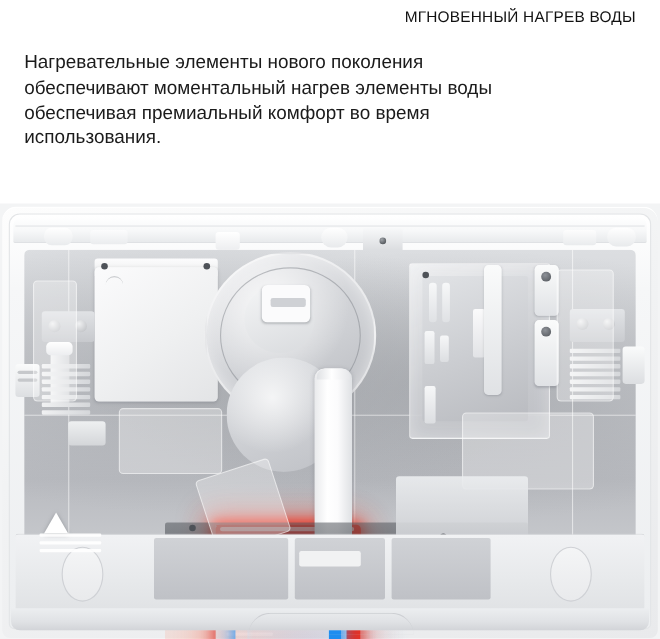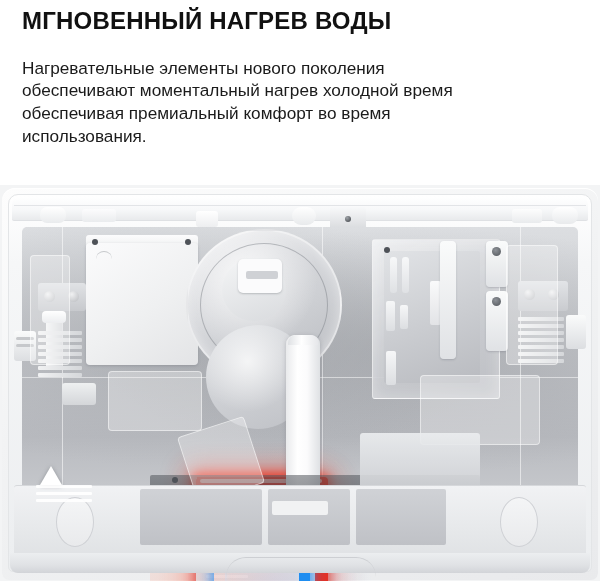--- a/index.html
+++ b/index.html
@@ -19,27 +19,28 @@
 
   
   .text-block {
     position: absolute;
     left: 0; top: 0;
     width: 600px; height: 185px;
     background: #ffffff;
     padding: 7px 22px 0 22px;
   }
   .headline {
-    font-size: 24px;
-    font-weight: bold;
+    font-size: 14px;
+    font-weight: normal;
     letter-spacing: 0.2px;
     color: #111111;
     line-height: 1.15;
     margin: 0 0 22px 0;
     white-space: nowrap;
+    text-align: right;
   }
   .paragraph {
     font-size: 17.2px;
     font-weight: 400;
     color: #1b1b1b;
     line-height: 1.32;
     margin: 0;
     max-width: 470px;
   }
 
@@ -365,21 +366,21 @@
     border-radius: 2px;
   }
 </style>
 </head>
 <body>
 
 <div id="page">
 
   <section class="text-block">
     <h1 class="headline">МГНОВЕННЫЙ НАГРЕВ ВОДЫ</h1>
-    <p class="paragraph">Нагревательные элементы нового поколения обеспечивают моментальный нагрев холодной время обеспечивая премиальный комфорт во время использования.</p>
+    <p class="paragraph">Нагревательные элементы нового поколения обеспечивают моментальный нагрев элементы воды обеспечивая премиальный комфорт во время использования.</p>
   </section>
 
   <figure class="photo" style="margin:0;">
 
     <div class="case-outer"></div>
     <div class="case-rim"></div>
     <div class="top-bar"></div>
     <div class="top-bar-seam"></div>
 
     <div class="blk" style="left:40px;top:22px;width:26px;height:16px;background:linear-gradient(180deg,#ffffff,#e9ebed);border-radius:7px;"></div>

